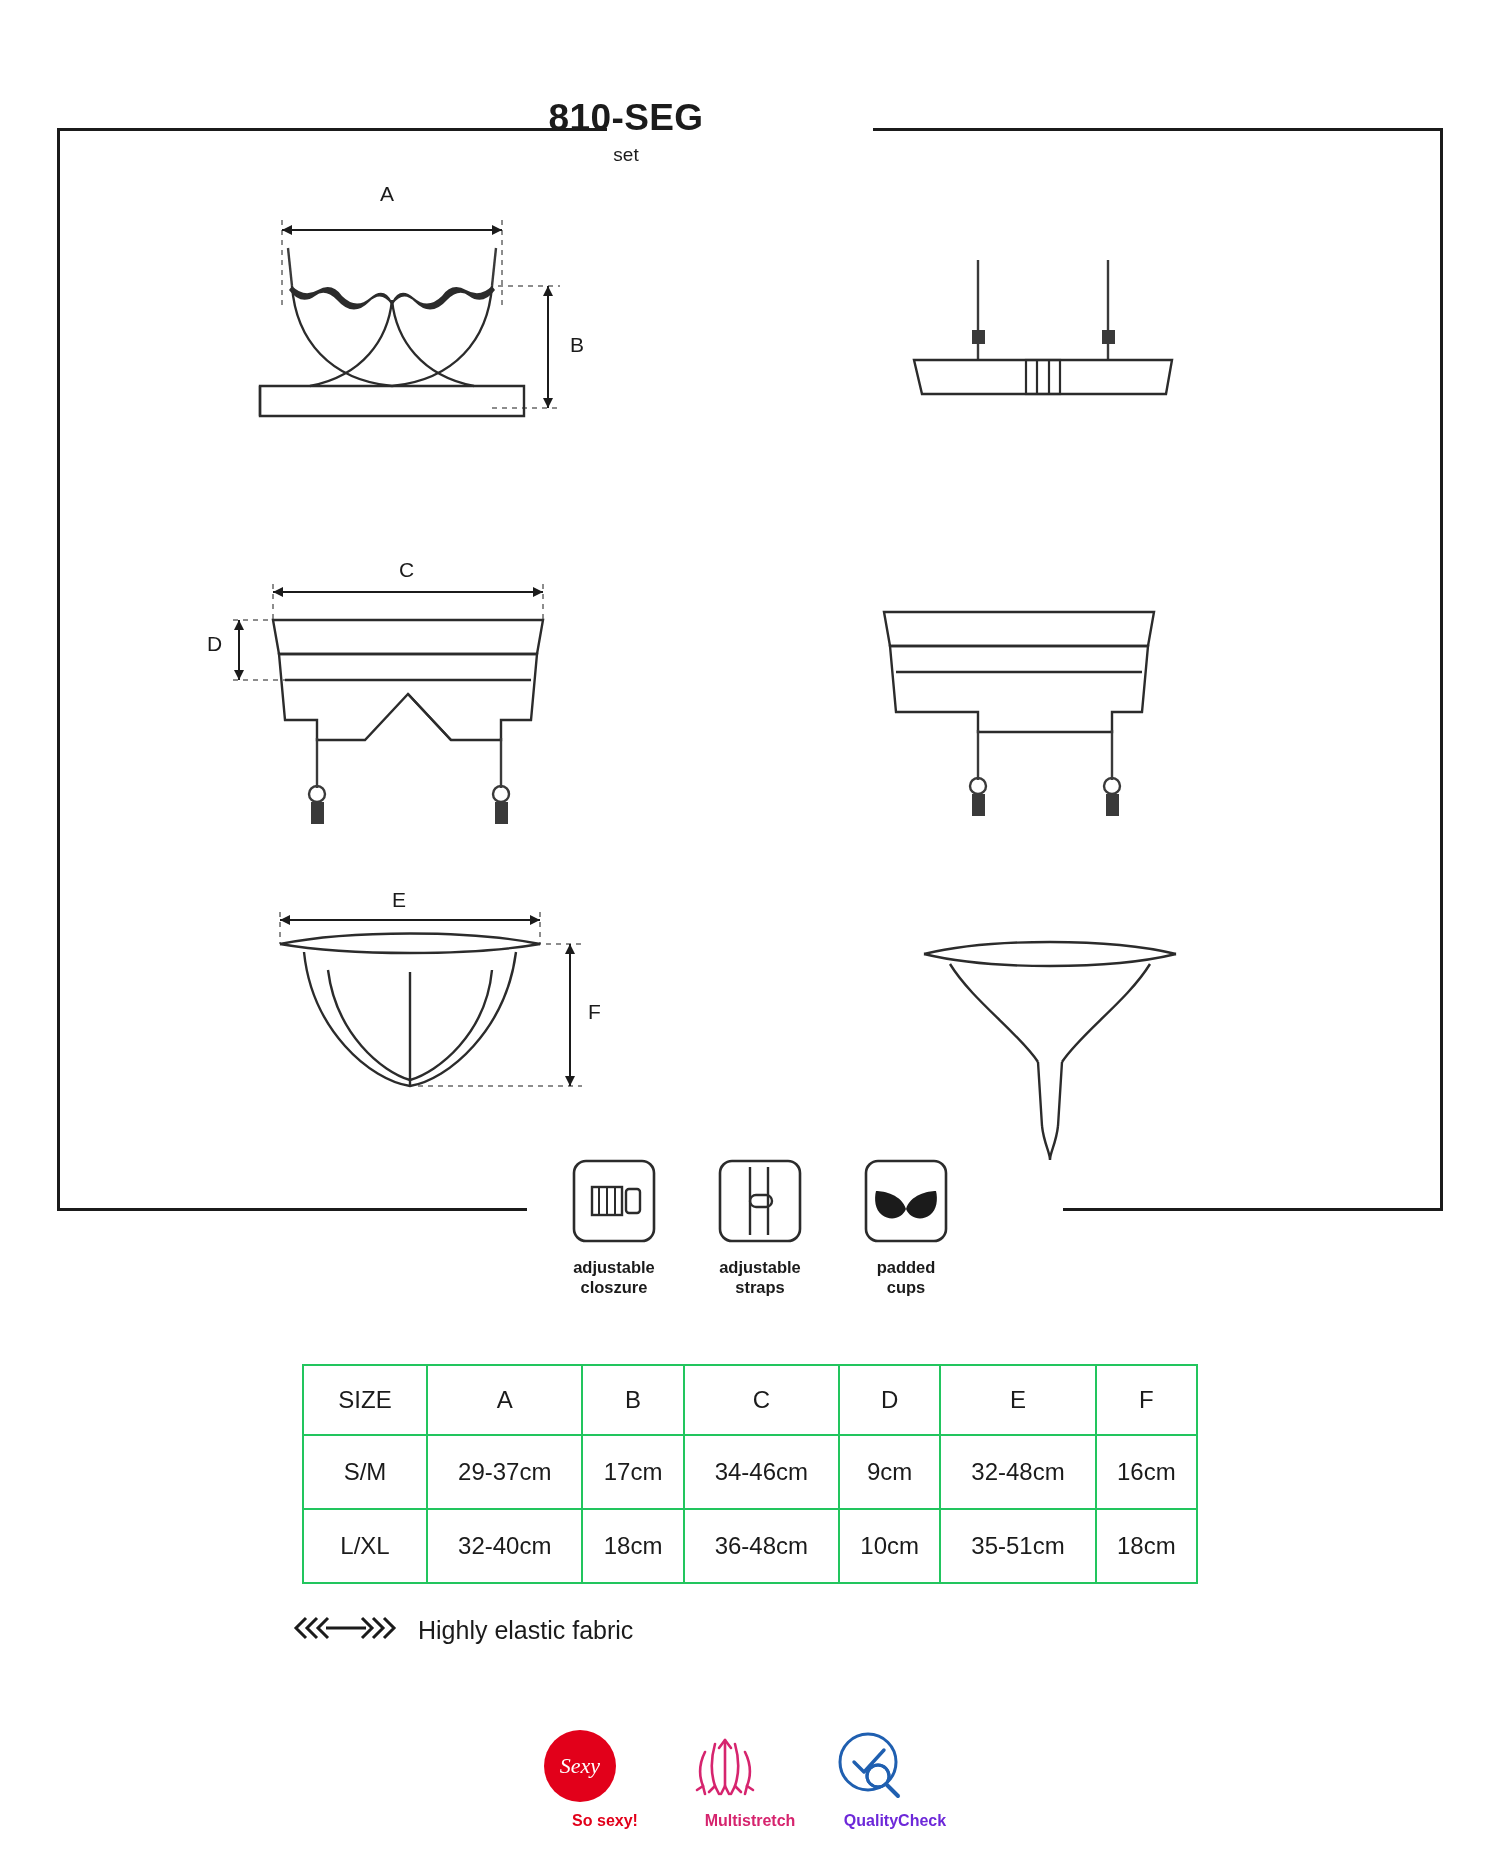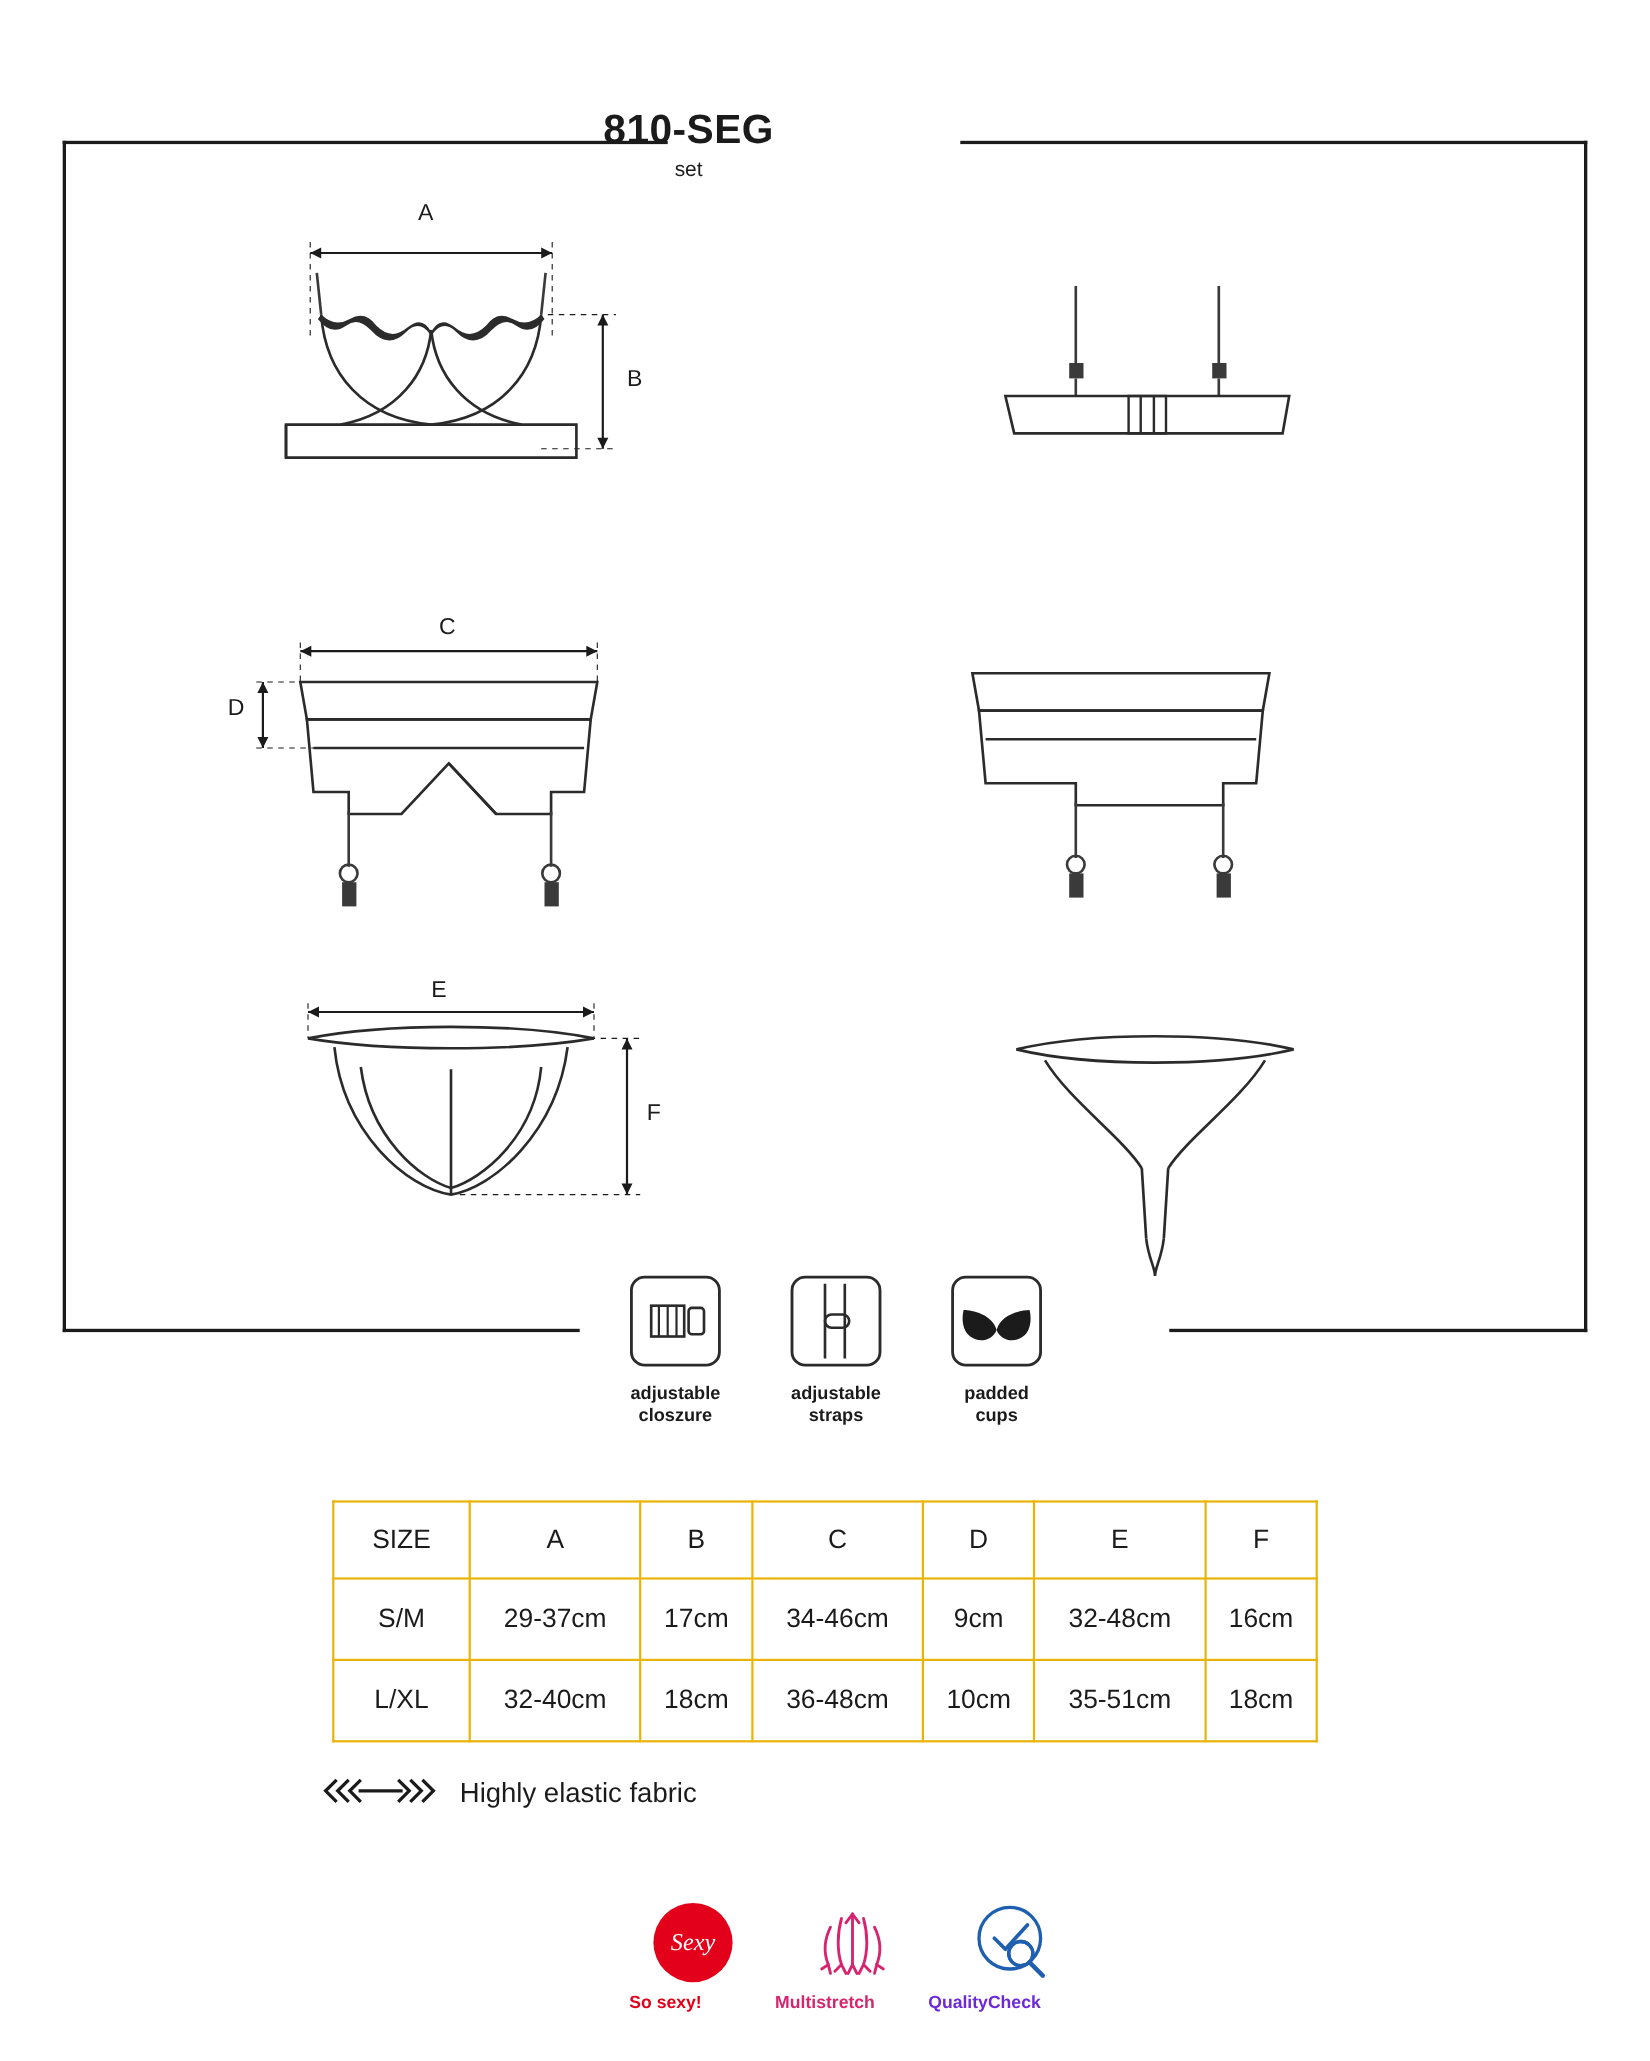--- a/index.html
+++ b/index.html
@@ -94,21 +94,21 @@
 
   
   .size-table {
     position: absolute;
     left: 302px;
     top: 1364px;
     border-collapse: collapse;
     width: 896px;
   }
   .size-table td {
-    border: 2px solid #eab308;
+    border: 2px solid #22c55e;
     text-align: center;
     font-size: 24px;
     height: 68px;
     padding: 2px;
     font-family: "Liberation Sans", sans-serif;
   }
   .size-table tr:first-child td { height: 64px; }
   .size-table .col-size { width: 118px; }
 
   
@@ -134,21 +134,21 @@
     justify-content: space-between;
   }
   .badge {
     width: 130px;
     text-align: center;
   }
   .badge .bicon {
     height: 80px;
     display: flex;
     align-items: center;
-    justify-content: flex-end;
+    justify-content: flex-start;
   }
   .badge .blabel {
     font-size: 16px;
     font-weight: bold;
     margin-top: 6px;
   }
   .red   { color: #e2001a; }
   .pink  { color: #d6246e; }
   .blue  { color: #6d28d9; }
 </style>

